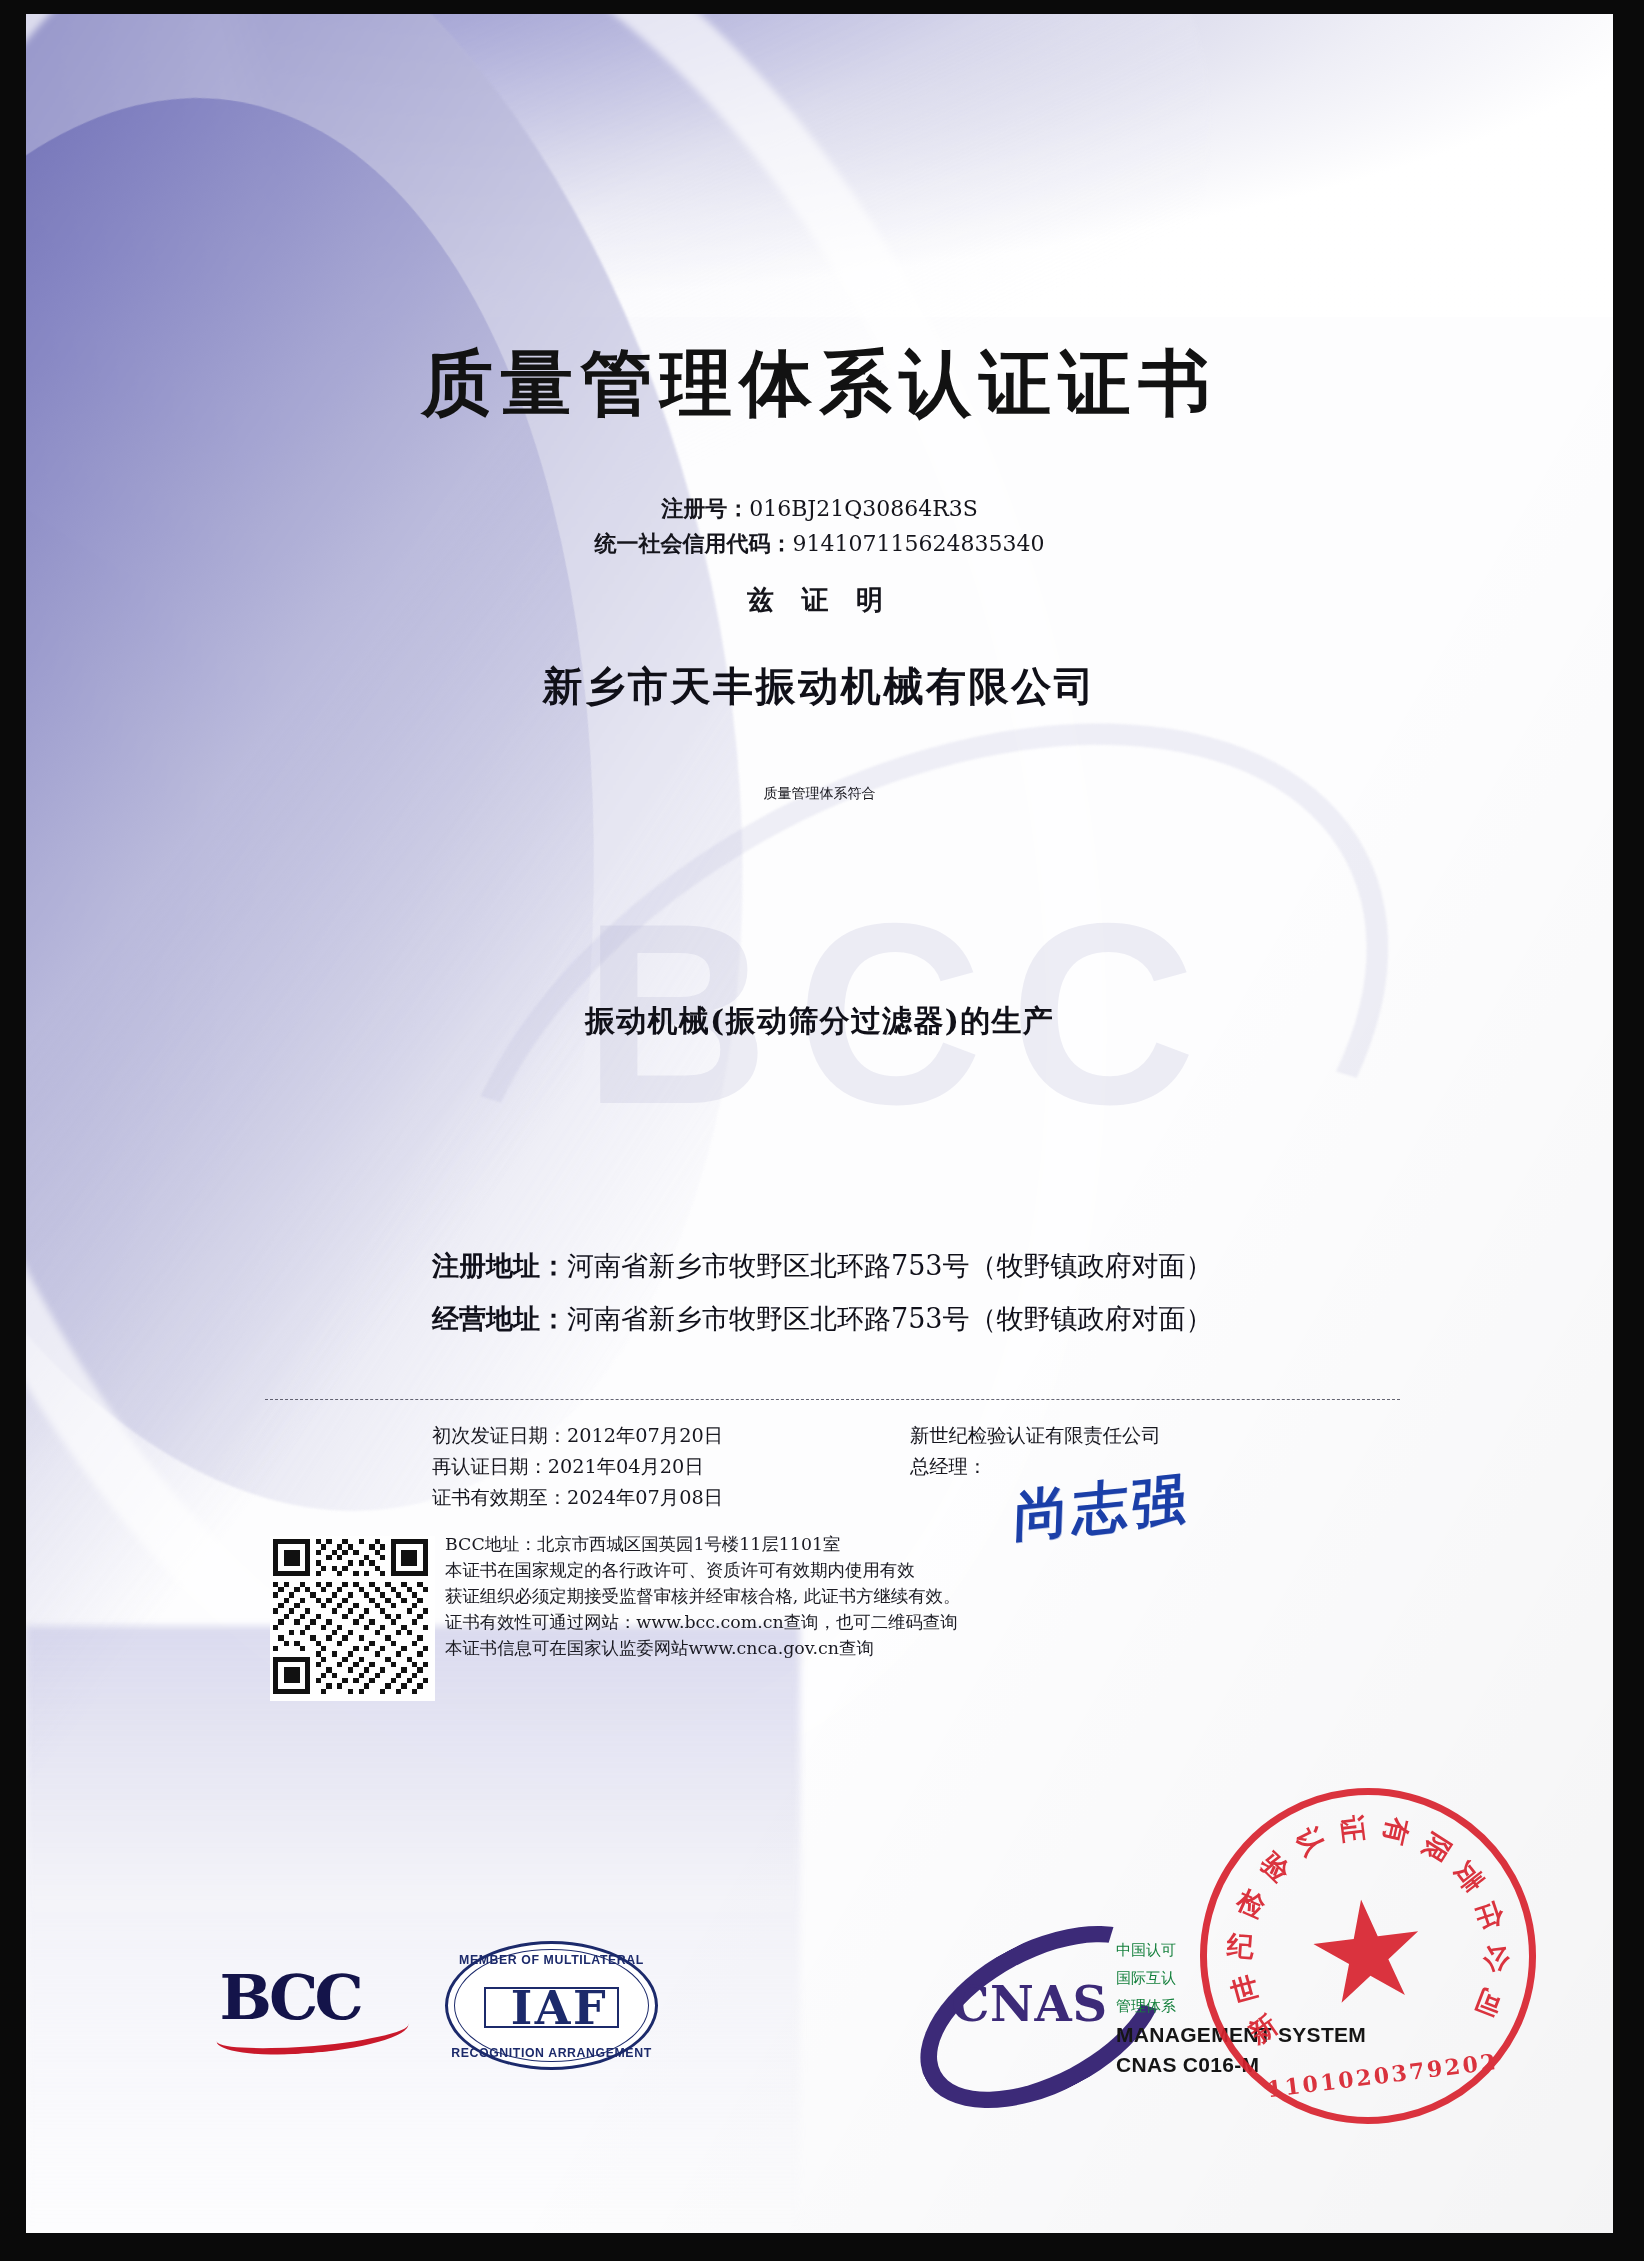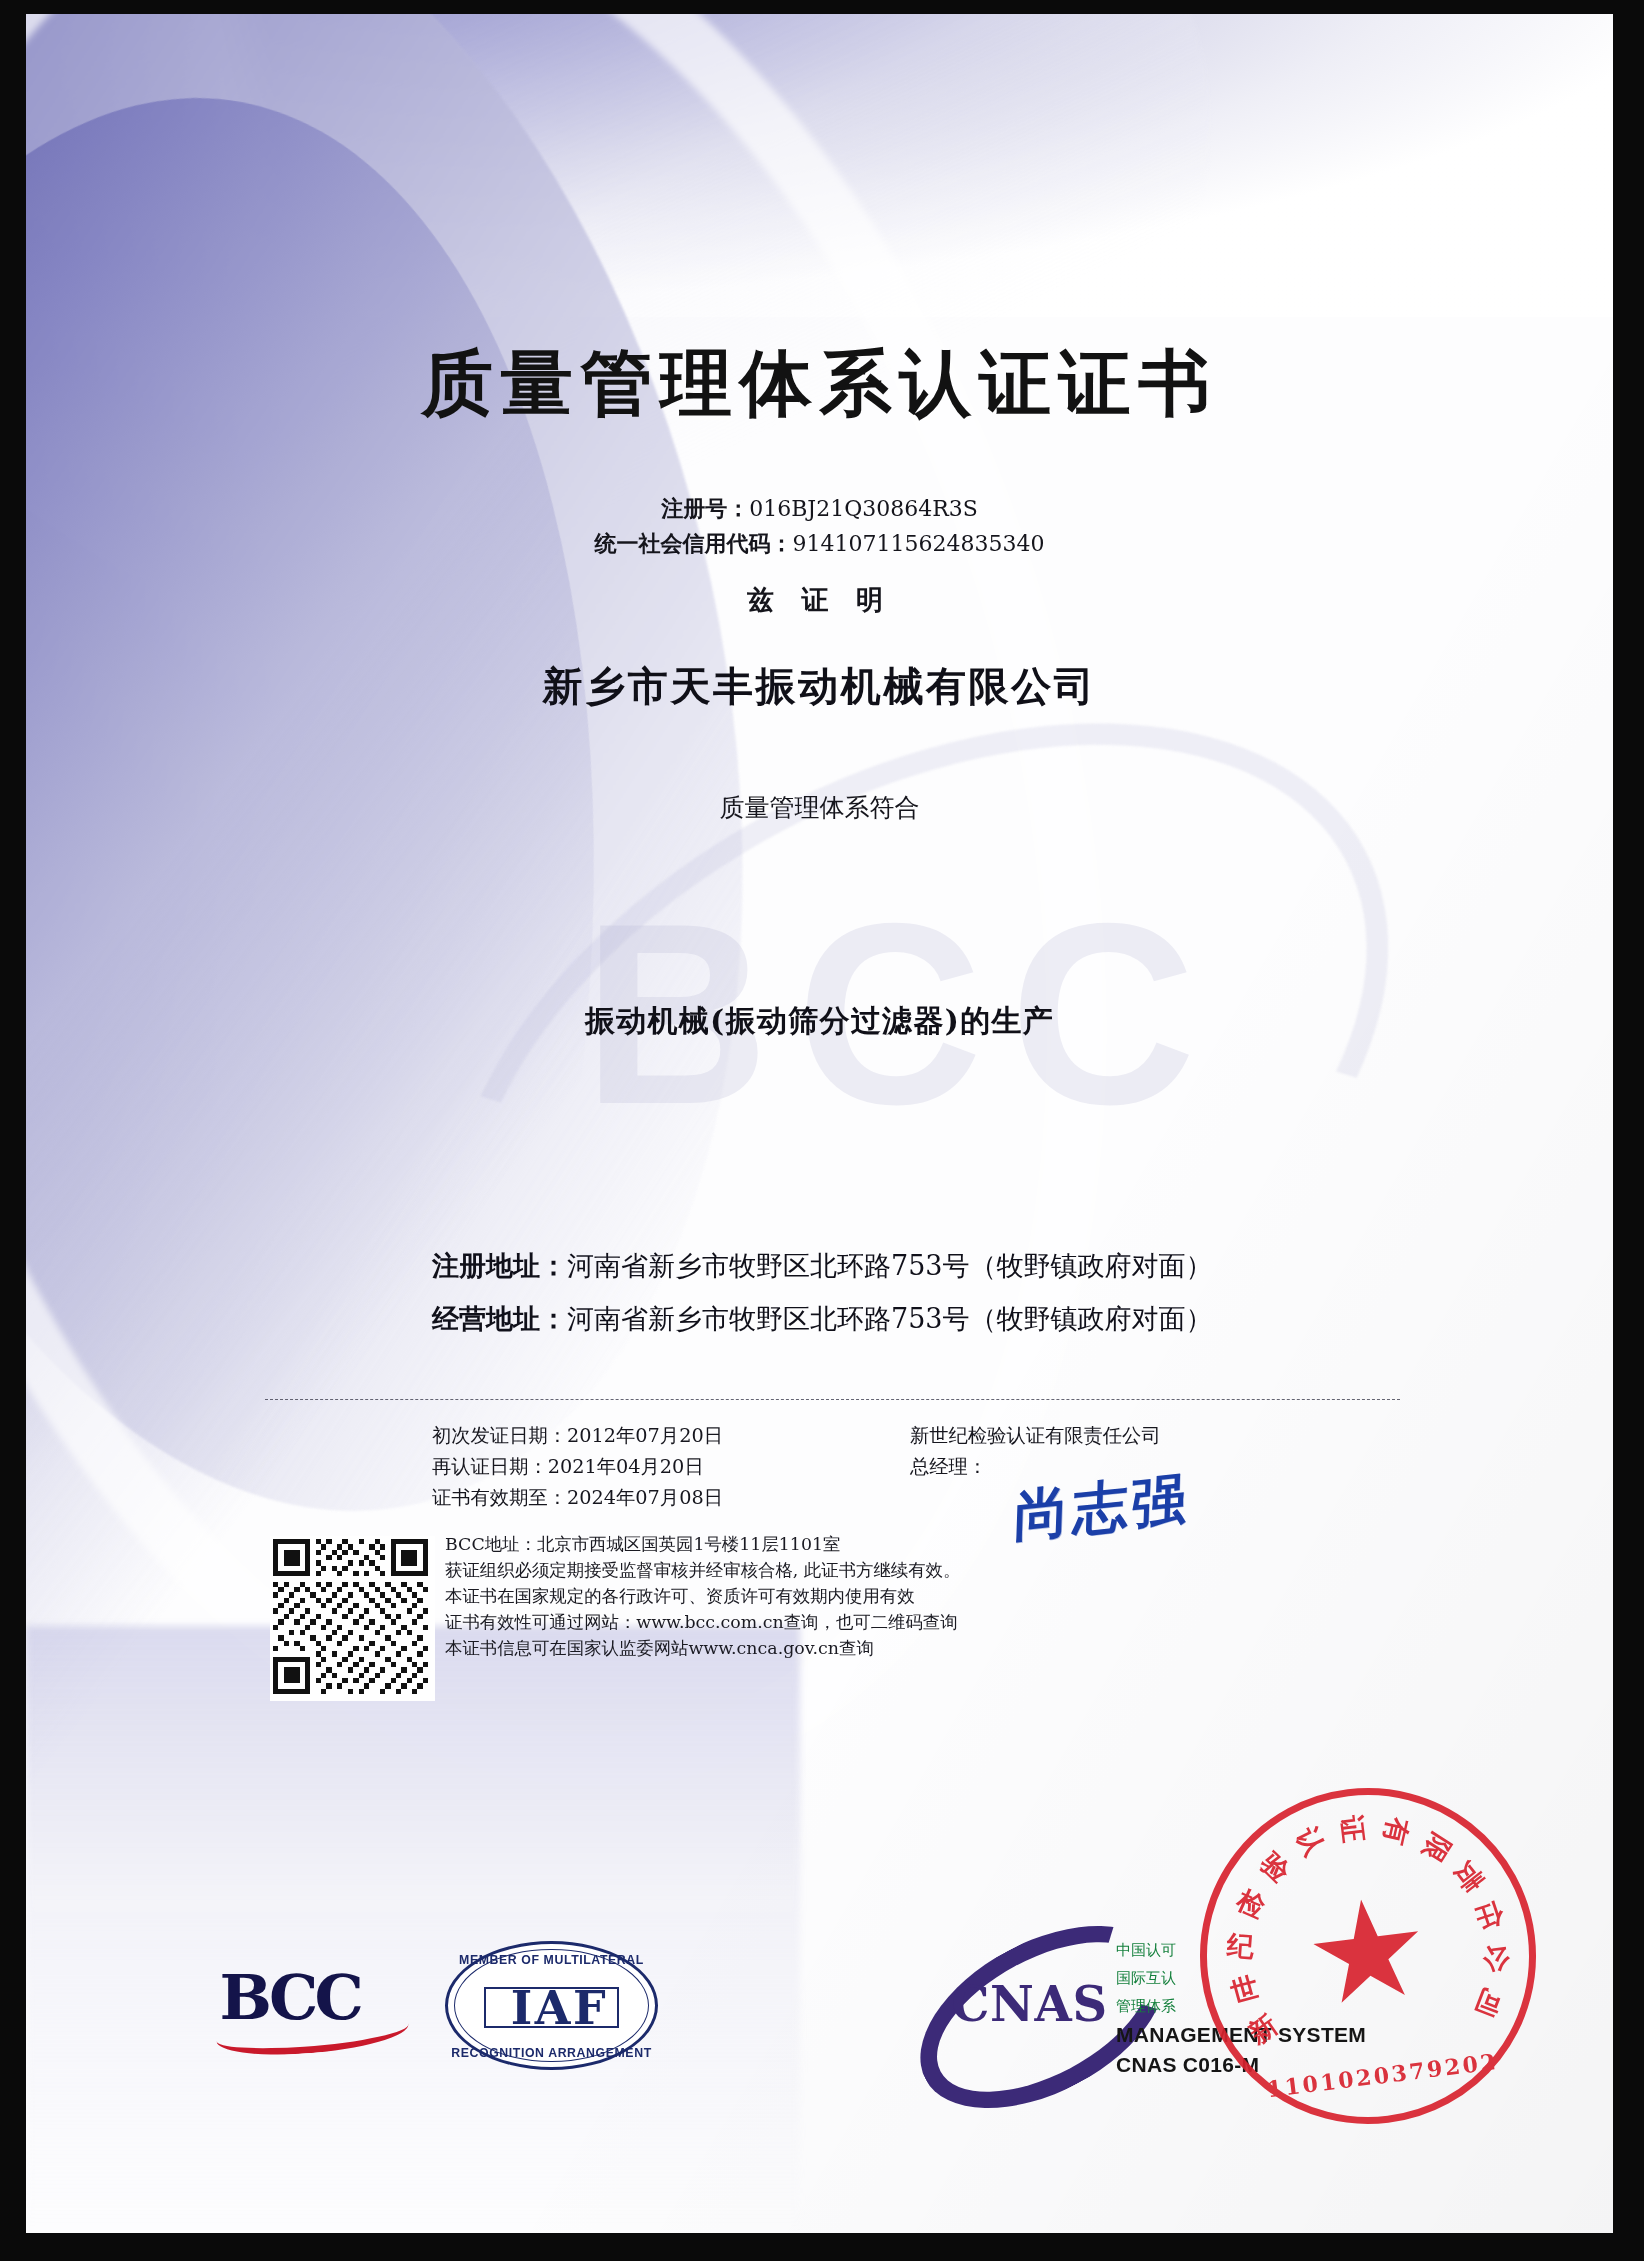--- a/index.html
+++ b/index.html
@@ -100,21 +100,21 @@
   #reg-block .line{font-size:22px;line-height:35px;font-family:"DejaVu Serif",serif;}
   #reg-block .lbl{font-weight:bold;}
 
   #hereby{left:0;top:568px;width:1587px;text-align:center;
     font-family:"DejaVu Serif",serif;font-size:27px;font-weight:bold;letter-spacing:9px;color:#15151c;}
 
   #company{left:0;top:645px;width:1587px;text-align:center;
     font-family:"DejaVu Serif",serif;font-size:40px;font-weight:bold;letter-spacing:2.6px;color:#101018;}
 
   #conform{left:0;top:761px;width:1587px;text-align:center;color:#15151c;}
-  #conform .l1{font-family:"DejaVu Serif",serif;font-size:25px;line-height:36px;margin-top:15px;}
+  #conform .l1{font-family:"DejaVu Serif",serif;font-size:14px;line-height:36px;}
   #conform .l2{font-family:"DejaVu Serif",serif;font-size:23px;line-height:40px;}
 
   #scope{left:0;top:987px;width:1587px;text-align:center;
     font-family:"DejaVu Serif",serif;font-size:30px;font-weight:bold;letter-spacing:1.3px;color:#101018;}
 
   #addresses{left:406px;top:1225px;width:980px;color:#10101a;}
   #addresses .row{font-family:"DejaVu Serif",serif;font-size:27px;line-height:53px;white-space:nowrap;}
   #addresses .k{font-weight:bold;}
 
   #divider{left:239px;top:1385px;width:1135px;height:0;
@@ -498,22 +498,22 @@
             <rect x="16" y="28" width="1" height="1"></rect>
             <rect x="20" y="28" width="1" height="1"></rect>
             <rect x="23" y="28" width="1" height="1"></rect>
             <rect x="26" y="28" width="1" height="1"></rect>
         </g>
       </svg>
     </div>
 
     <div class="c" id="fineprint">
       <div class="row">BCC地址：北京市西城区国英园1号楼11层1101室</div>
+      <div class="row">本证书在国家规定的各行政许可、资质许可有效期内使用有效</div>
       <div class="row">获证组织必须定期接受监督审核并经审核合格, 此证书方继续有效。</div>
-      <div class="row">本证书在国家规定的各行政许可、资质许可有效期内使用有效</div>
       <div class="row">证书有效性可通过网站：www.bcc.com.cn查询，也可二维码查询</div>
       <div class="row">本证书信息可在国家认监委网站www.cnca.gov.cn查询</div>
     </div>
 
     <div class="c" id="logos">
 
       <div class="logo" id="logo-bcc">
         <div class="txt">BCC</div>
         <div class="swish"></div>
       </div>

